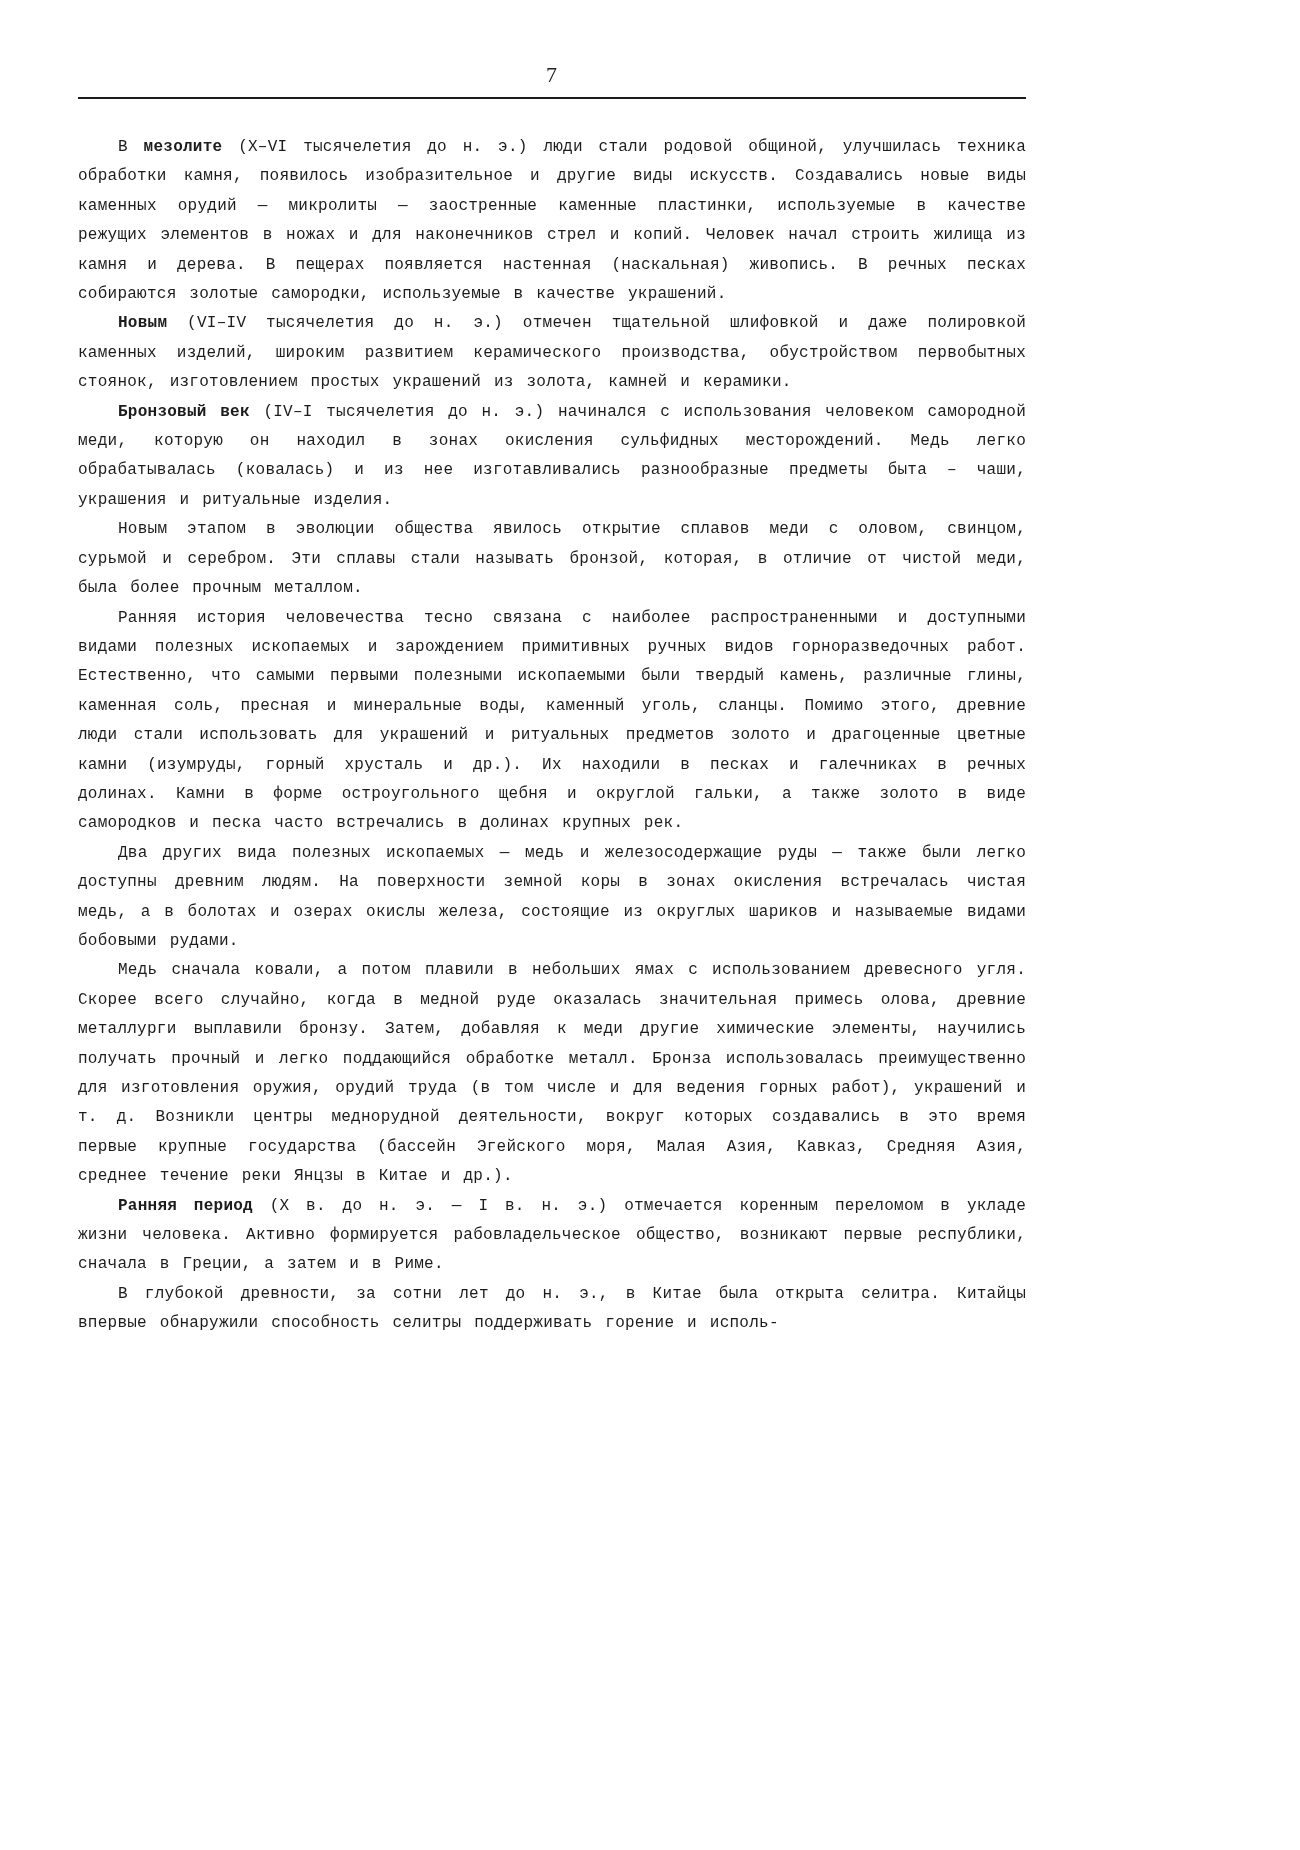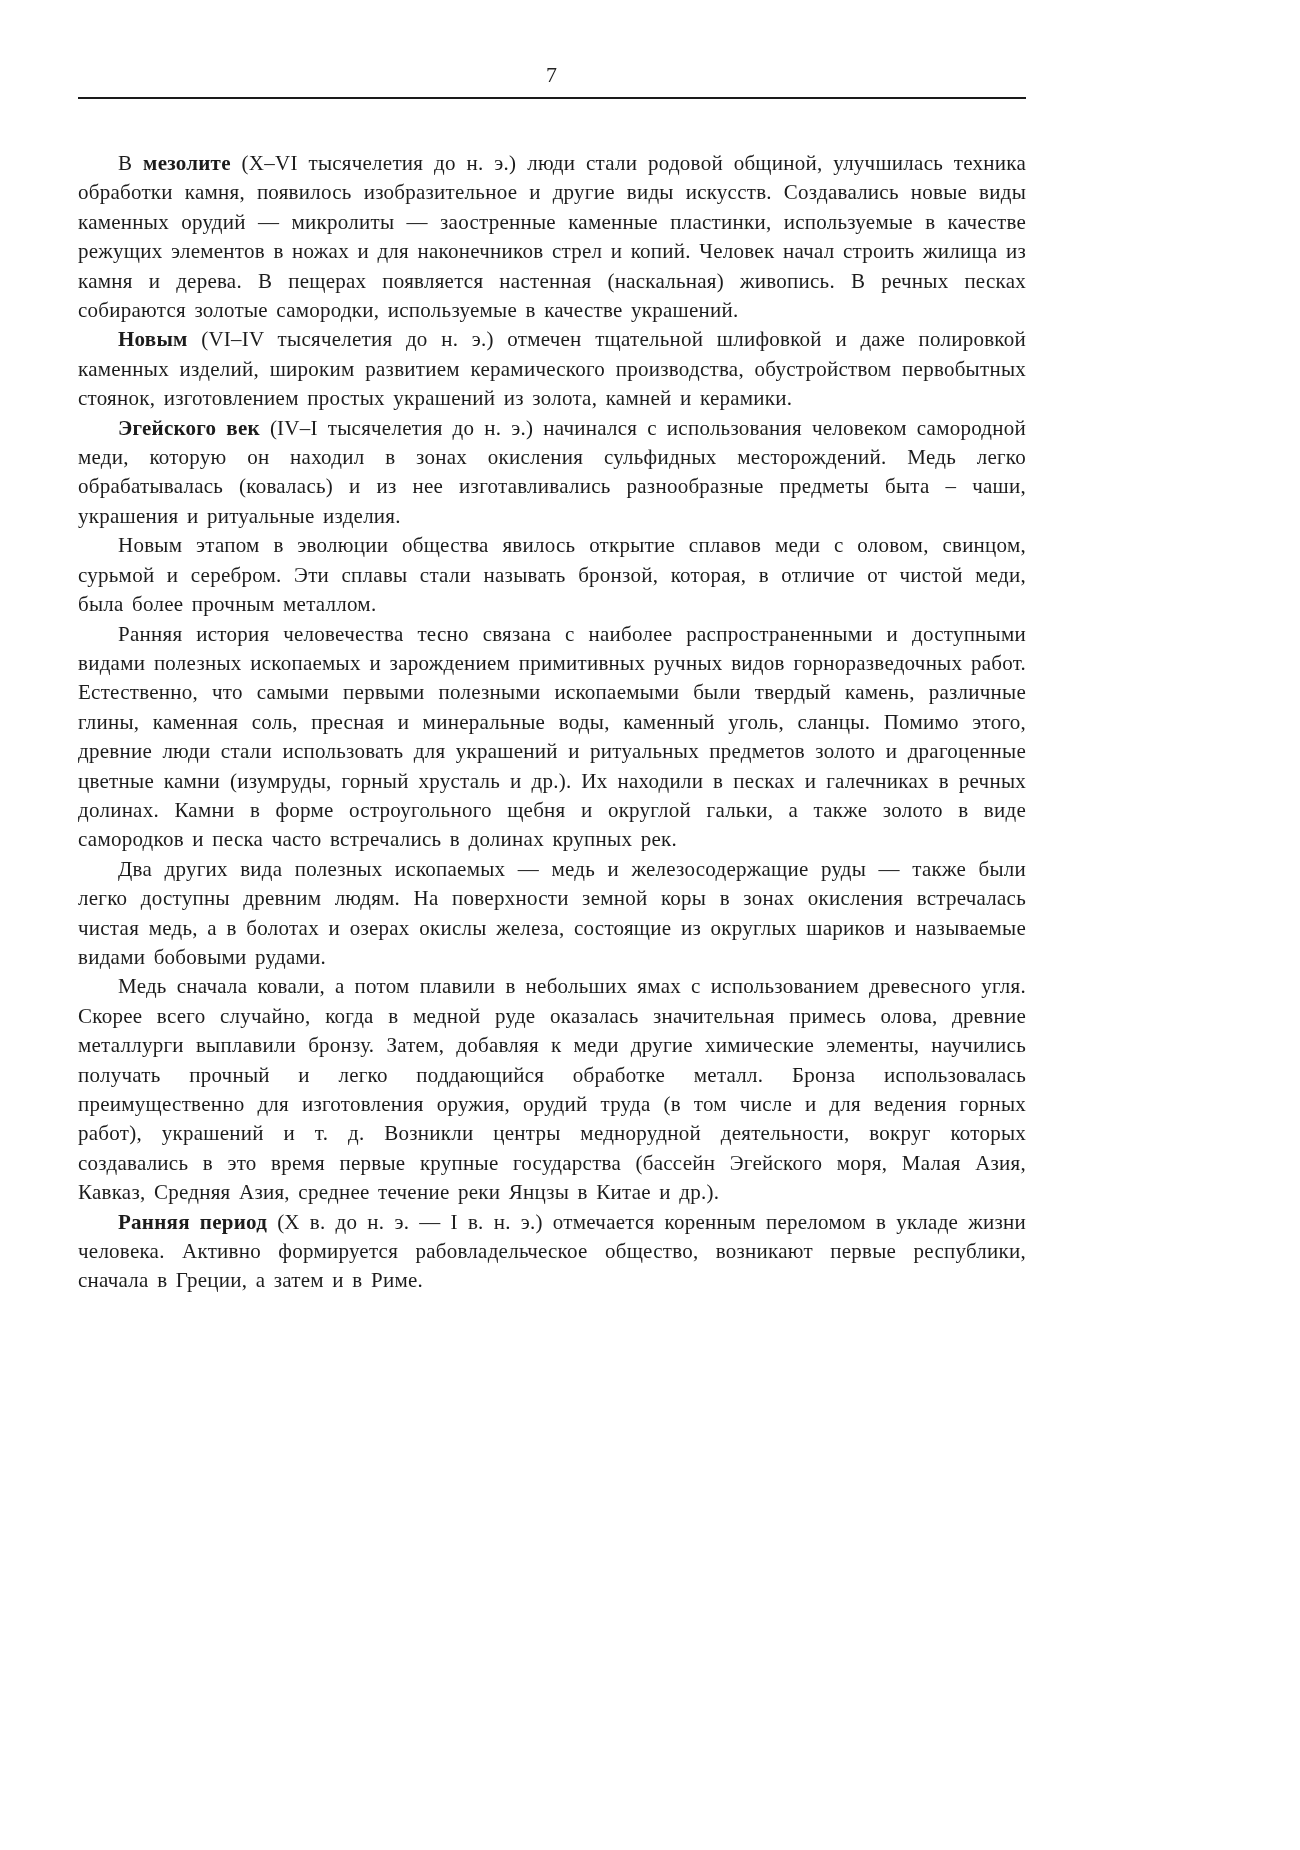--- a/index.html
+++ b/index.html
@@ -28,26 +28,27 @@
     font-size: 22px;
     letter-spacing: 1px;
     color: #222222;
   }
   .header-rule {
     margin-top: 9px;
     height: 2px;
     background: #1a1a1a;
   }
   .page-body {
-    margin-top: 50px;
-    font-size: 21px;
+    margin-top: 34px;
+    font-size: 16px;
     line-height: 29.4px;
     text-align: justify;
     word-spacing: 3px;
     letter-spacing: 0.25px;
+    font-family: Liberation Mono, monospace;
   }
   .para {
     text-indent: 40px;
   }
   .para b { font-weight: bold; }
 </style>
 </head>
 <body>
 
 <div class="sheet">
@@ -57,30 +58,31 @@
       <div class="page-number">7</div>
       <div class="header-rule"></div>
     </div>
 
     <div class="page-body">
 
       <p class="para"><span>В </span><b>мезолите</b><span> (X–VI тысячелетия до н. э.) люди стали родовой общиной, улучшилась техника обработки камня, появилось изобразительное и другие виды искусств. Создавались новые виды каменных орудий — микролиты — заостренные каменные пластинки, используемые в качестве режущих элементов в ножах и для наконечников стрел и копий. Человек начал строить жилища из камня и дерева. В пещерах появляется настенная (наскальная) живопись. В речных песках собираются золотые самородки, используемые в качестве украшений.</span></p>
 
       <p class="para"><span></span><b>Новым</b><span> (VI–IV тысячелетия до н. э.) отмечен тщательной шлифовкой и даже полировкой каменных изделий, широким развитием керамического производства, обустройством первобытных стоянок, изготовлением простых украшений из золота, камней и керамики.</span></p>
 
-      <p class="para"><span></span><b>Эгейского век</b><span> (IV–I тысячелетия до н. э.) начинался с использования человеком самородной меди, которую он находил в зонах окисления сульфидных месторождений. Медь легко обрабатывалась (ковалась) и из нее изготавливались разнообразные предметы быта – чаши, украшения и ритуальные изделия.</span></p>
+      <p class="para"><span></span><b>Бронзовый век</b><span> (IV–I тысячелетия до н. э.) начинался с использования человеком самородной меди, которую он находил в зонах окисления сульфидных месторождений. Медь легко обрабатывалась (ковалась) и из нее изготавливались разнообразные предметы быта – чаши, украшения и ритуальные изделия.</span></p>
 
       <p class="para"><span></span><b></b><span>Новым этапом в эволюции общества явилось открытие сплавов меди с оловом, свинцом, сурьмой и серебром. Эти сплавы стали называть бронзой, которая, в отличие от чистой меди, была более прочным металлом.</span></p>
 
       <p class="para"><span></span><b></b><span>Ранняя история человечества тесно связана с наиболее распространенными и доступными видами полезных ископаемых и зарождением примитивных ручных видов горноразведочных работ. Естественно, что самыми первыми полезными ископаемыми были твердый камень, различные глины, каменная соль, пресная и минеральные воды, каменный уголь, сланцы. Помимо этого, древние люди стали использовать для украшений и ритуальных предметов золото и драгоценные цветные камни (изумруды, горный хрусталь и др.). Их находили в песках и галечниках в речных долинах. Камни в форме остроугольного щебня и округлой гальки, а также золото в виде самородков и песка часто встречались в долинах крупных рек.</span></p>
 
       <p class="para"><span></span><b></b><span>Два других вида полезных ископаемых — медь и железосодержащие руды — также были легко доступны древним людям. На поверхности земной коры в зонах окисления встречалась чистая медь, а в болотах и озерах окислы железа, состоящие из округлых шариков и называемые видами бобовыми рудами.</span></p>
 
       <p class="para"><span></span><b></b><span>Медь сначала ковали, а потом плавили в небольших ямах с использованием древесного угля. Скорее всего случайно, когда в медной руде оказалась значительная примесь олова, древние металлурги выплавили бронзу. Затем, добавляя к меди другие химические элементы, научились получать прочный и легко поддающийся обработке металл. Бронза использовалась преимущественно для изготовления оружия, орудий труда (в том числе и для ведения горных работ), украшений и т. д. Возникли центры меднорудной деятельности, вокруг которых создавались в это время первые крупные государства (бассейн Эгейского моря, Малая Азия, Кавказ, Средняя Азия, среднее течение реки Янцзы в Китае и др.).</span></p>
 
 
 
       <p class="para"><span></span><b>Ранняя период</b><span> (X в. до н. э. — I в. н. э.) отмечается коренным переломом в укладе жизни человека. Активно формируется рабовладельческое общество, возникают первые республики, сначала в Греции, а затем и в Риме.</span></p>
 
+      <p class="para"><span></span><b></b><span>В глубокой древности, за сотни лет до н. э., в Китае была открыта селитра. Китайцы впервые обнаружили способность селитры поддерживать горение и исполь-</span></p>
 
     </div>
   </div>
 </div>
 
 </body></html>

